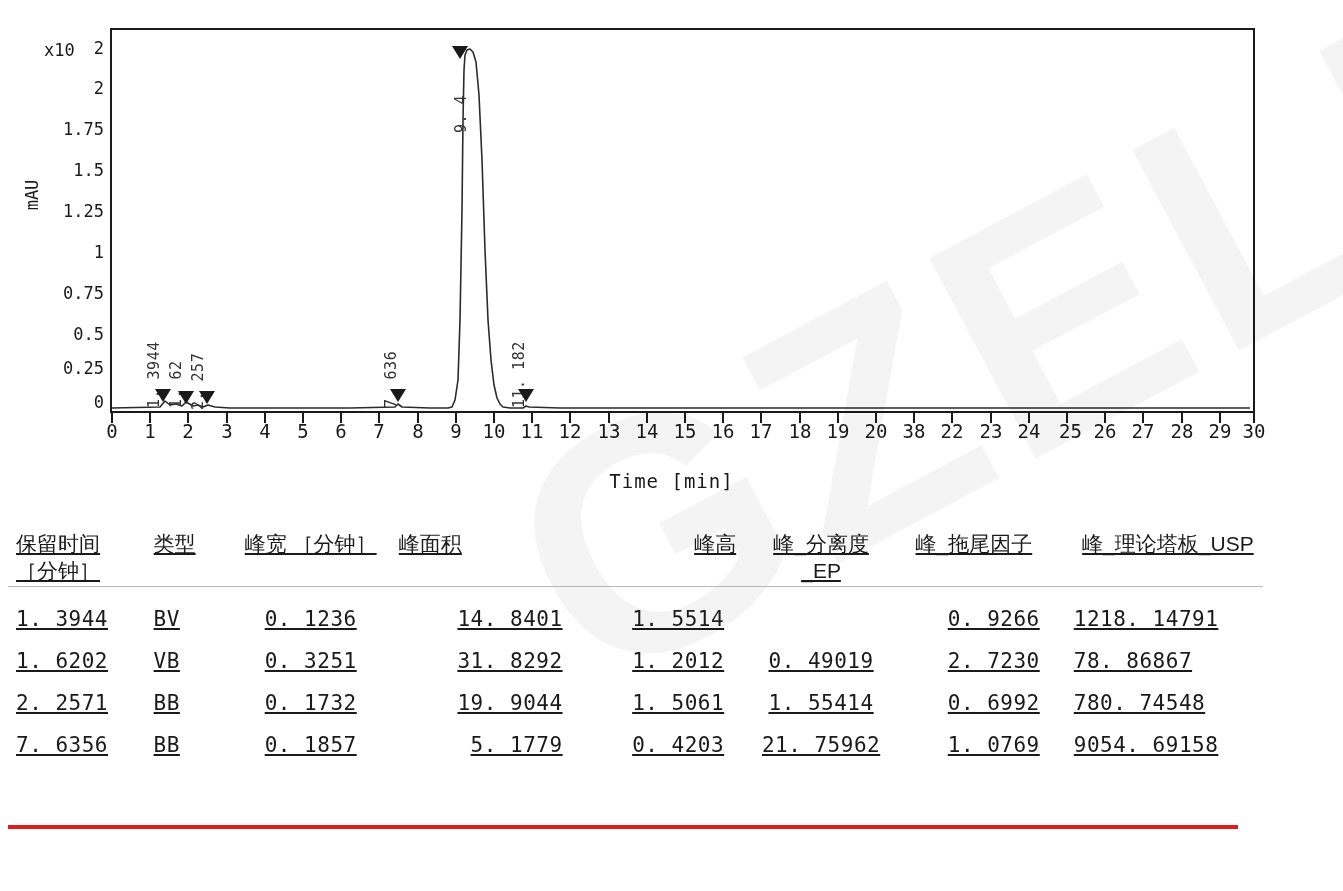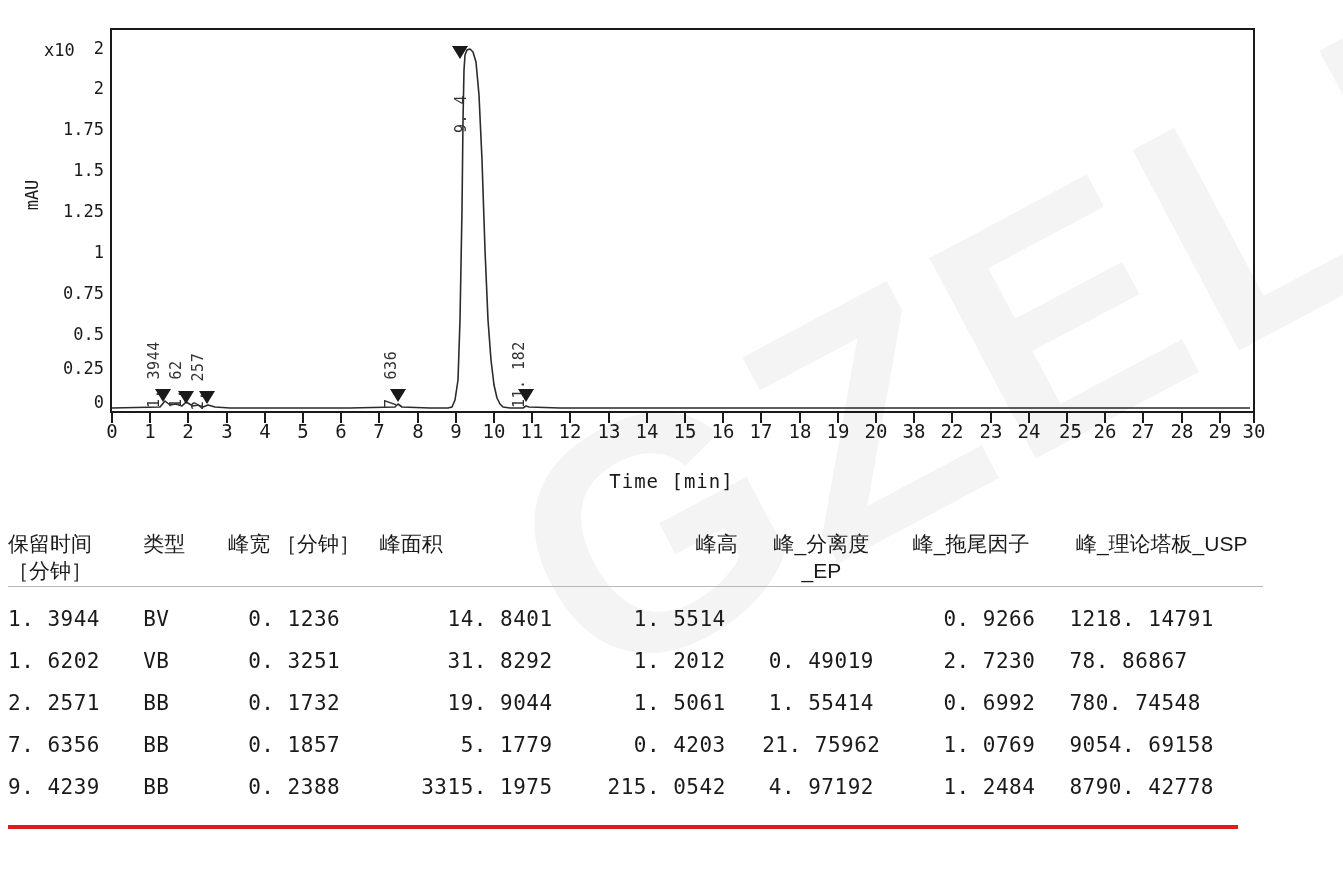--- a/index.html
+++ b/index.html
@@ -153,20 +153,22 @@
     top: 528px;
     width: 1343px;
     font-family: "DejaVu Sans Mono", monospace;
     font-size: 21px;
     color: #1a1a1a;
     z-index: 6;
   }
   table.res {
     border-collapse: collapse;
     width: 1260px;
+    margin-left: 8px;
+    text-decoration: underline;
   }
   table.res th {
     font-weight: normal;
     vertical-align: top;
     padding: 2px 6px 14px 6px;
     font-family: "Liberation Sans", sans-serif;
     font-size: 21px;
     line-height: 27px;
   }
   table.res td {
@@ -399,25 +401,15 @@
       <tr>
         <td class="col-rt">7. 6356</td>
         <td class="col-type">BB</td>
         <td class="col-width">0. 1857</td>
         <td class="col-area">5. 1779</td>
         <td class="col-height">0. 4203</td>
         <td class="col-res">21. 75962</td>
         <td class="col-tail">1. 0769</td>
         <td class="col-plates">9054. 69158</td>
       </tr>
-      <tr>
-        <td class="col-rt">9. 4239</td>
-        <td class="col-type">BB</td>
-        <td class="col-width">0. 2388</td>
-        <td class="col-area">3315. 1975</td>
-        <td class="col-height">215. 0542</td>
-        <td class="col-res">4. 97192</td>
-        <td class="col-tail">1. 2484</td>
-        <td class="col-plates">8790. 42778</td>
-      </tr>
     </tbody>
   </table>
 </div>
 
 </body></html>

